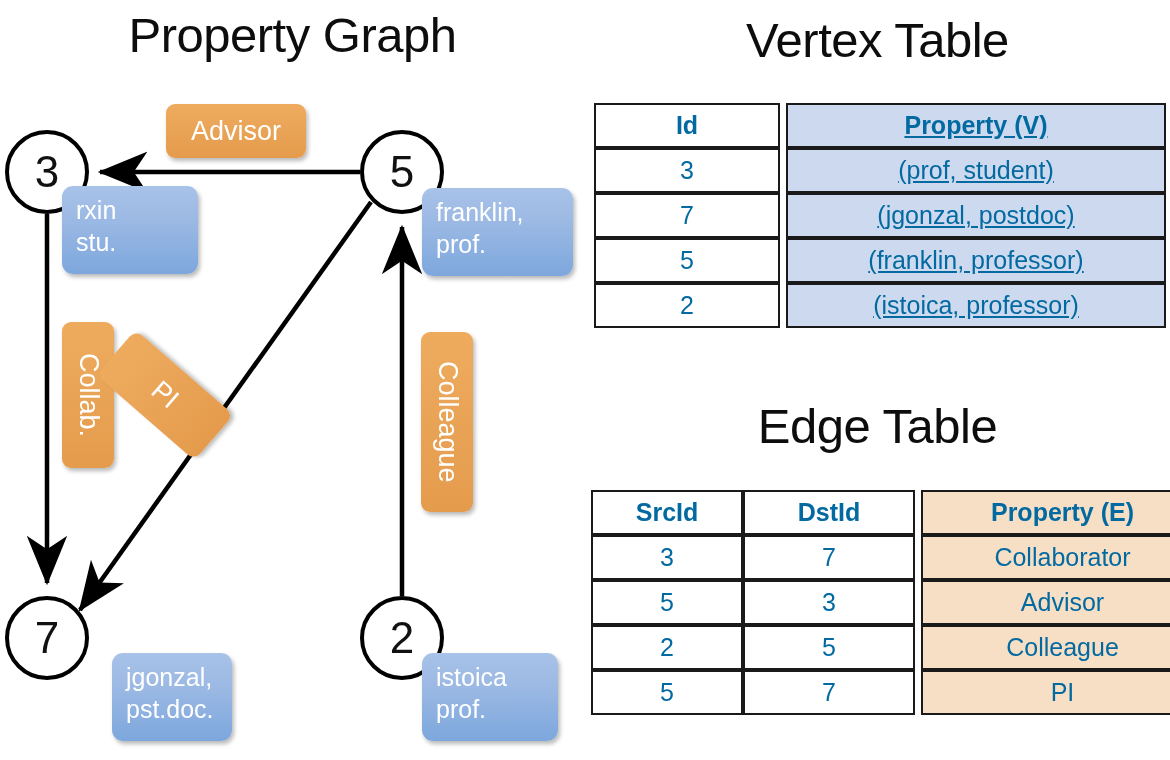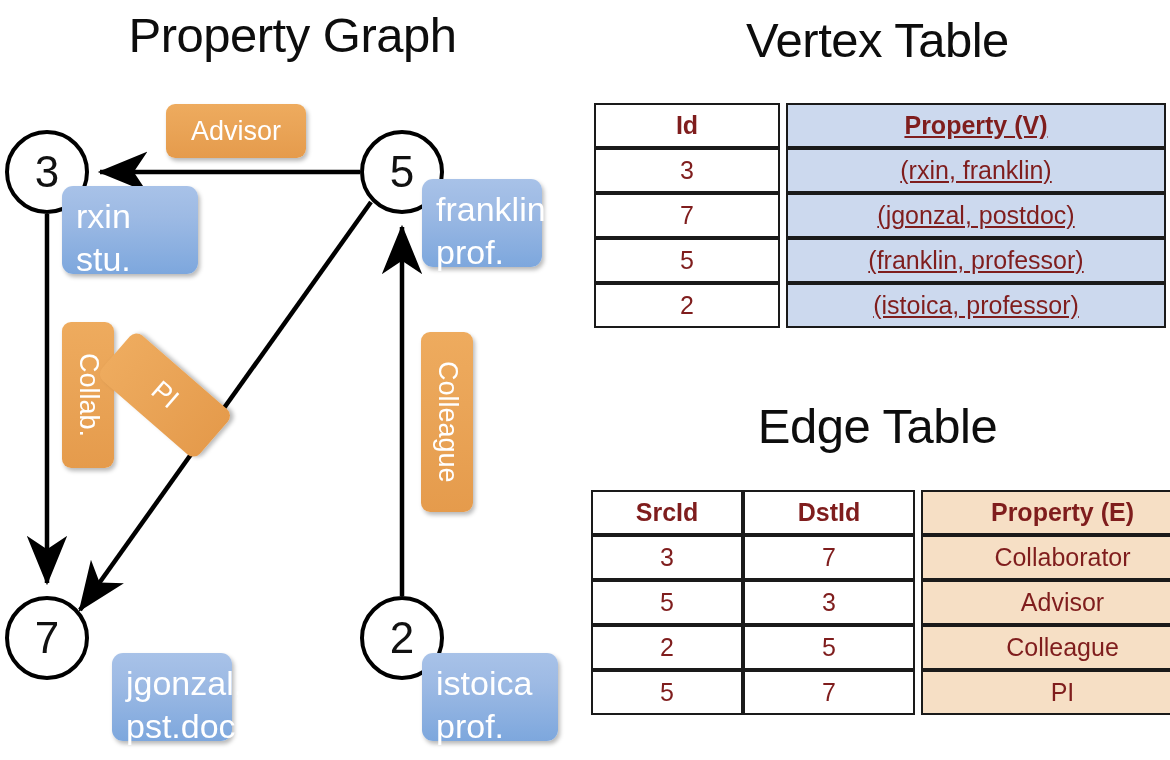--- a/index.html
+++ b/index.html
@@ -58,30 +58,30 @@
   #node-7{left:5px;top:596px;}
   #node-2{left:360px;top:596px;}
 
   
   .prop-box{
     position:absolute;
     border-radius:11px;
     background:linear-gradient(to bottom,#a8c2e8 0%,#9dbae4 35%,#7da7dd 100%);
     box-shadow:2px 3px 4px rgba(0,0,0,0.28);
     color:#ffffff;
-    font-size:34px;
+    font-size:25px;
     font-weight:300;
     line-height:1.26;
     padding:9px 0 17px 14px;
     box-sizing:border-box;
     font-family:"Liberation Sans", sans-serif;
   }
   .prop-box span{display:block;}
   #prop-rxin{left:62px;top:186px;width:136px;height:88px;}
-  #prop-franklin{left:422px;top:179px;width:120px;height:88px;}
+  #prop-franklin{left:422px;top:188px;width:151px;height:88px;}
   #prop-jgonzal{left:68px;top:653px;width:120px;height:88px;margin-left:44px;}
   #prop-istoica{left:422px;top:653px;width:136px;height:88px;}
 
   
   .edge-box{
     position:absolute;
     border-radius:9px;
     background:linear-gradient(to bottom,#eeab5e 0%,#eaa558 40%,#e59b4c 100%);
     box-shadow:2px 3px 4px rgba(0,0,0,0.28);
     color:#ffffff;
@@ -117,21 +117,21 @@
     border-collapse:separate;
     border-spacing:0;
     table-layout:fixed;
     font-family:"Liberation Sans", sans-serif;
   }
   .data-table td, .data-table th{
     border:2px solid #1a1a1a;
     text-align:center;
     font-weight:300;
     font-size:25px;
-    color:#7f1d1d;
+    color:#0369a1;
     padding:0;
     height:45px;
     box-sizing:border-box;
   }
   .data-table th{font-weight:bold;font-size:25px;}
   .data-table .gap{
     border:none;
     width:6px;
     padding:0;
   }
@@ -227,21 +227,21 @@
       <tr>
         <th>Id</th>
         <td class="gap"></td>
         <th class="col-prop">Property (V)</th>
       </tr>
     </thead>
     <tbody>
       <tr>
         <td>3</td>
         <td class="gap"></td>
-        <td class="col-prop">(rxin, franklin)</td>
+        <td class="col-prop">(prof, student)</td>
       </tr>
       <tr>
         <td>7</td>
         <td class="gap"></td>
         <td class="col-prop">(jgonzal, postdoc)</td>
       </tr>
       <tr>
         <td>5</td>
         <td class="gap"></td>
         <td class="col-prop">(franklin, professor)</td>

